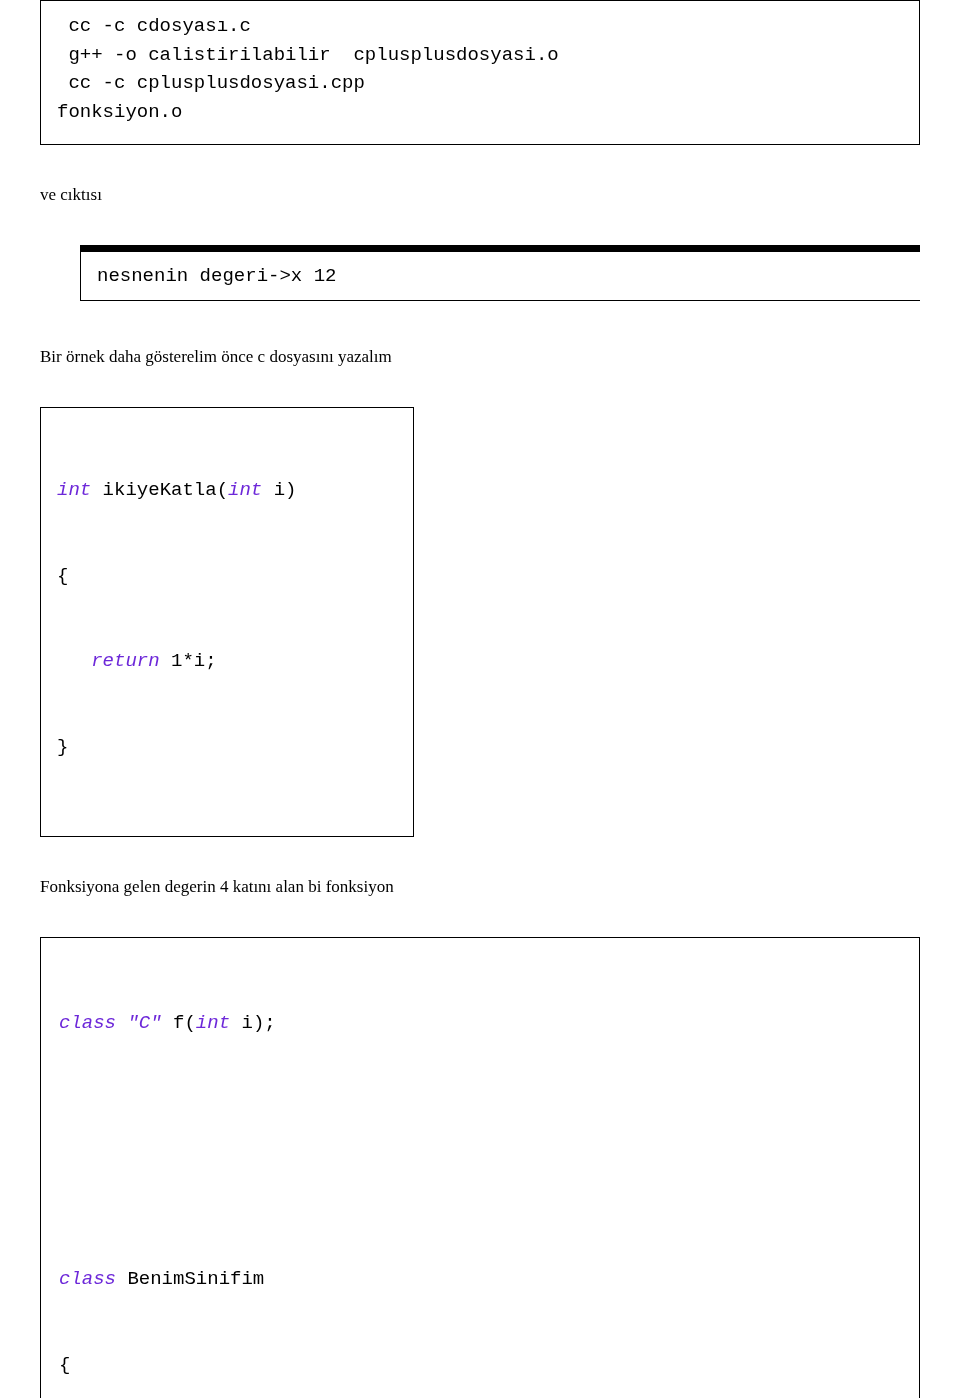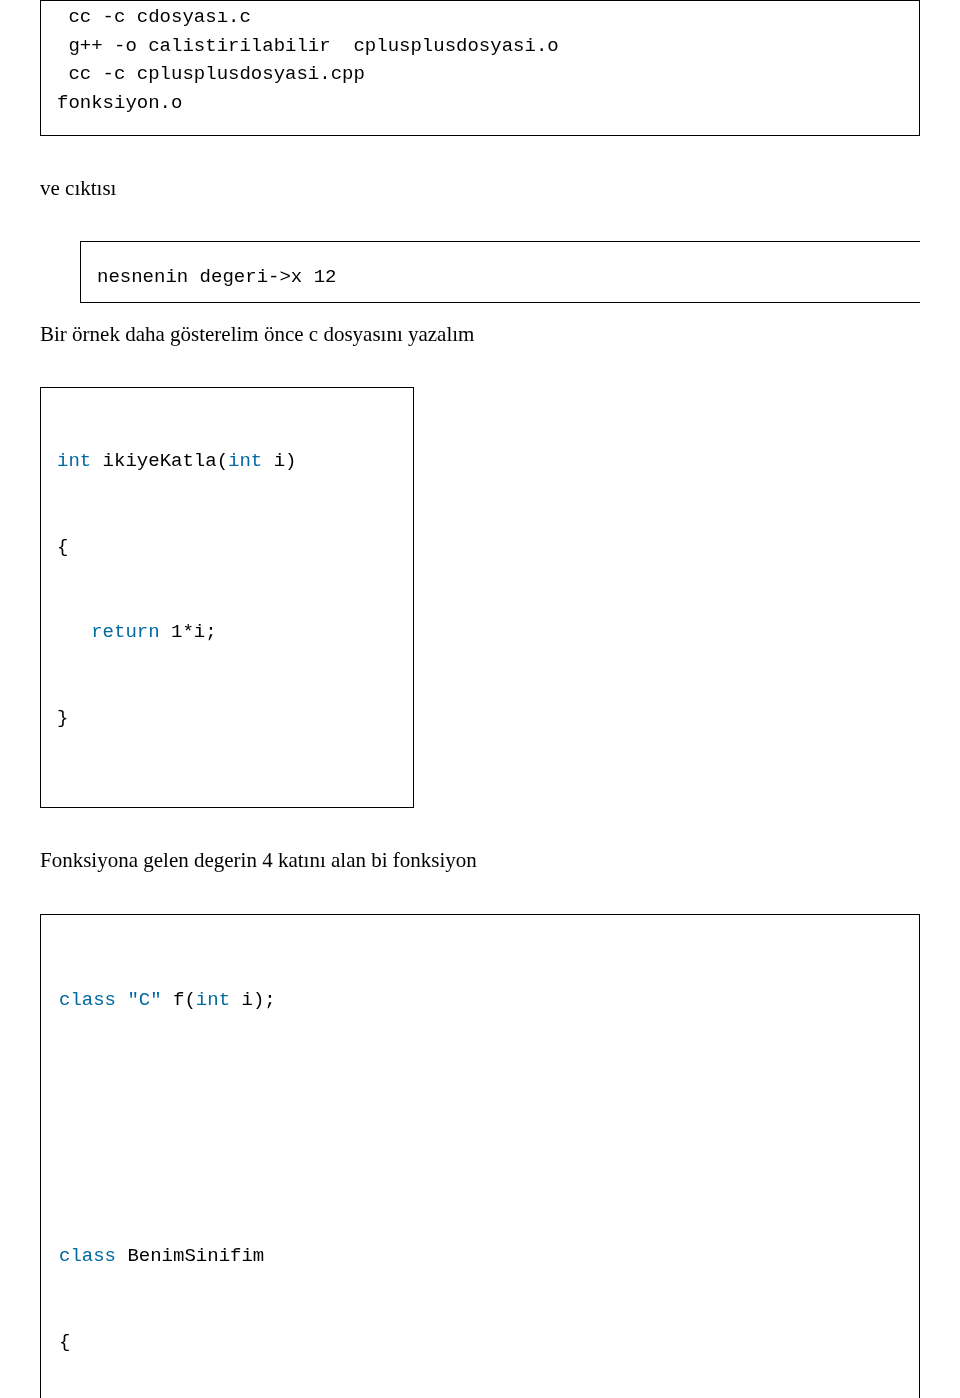--- a/index.html
+++ b/index.html
@@ -10,45 +10,45 @@
   }
   body {
     font-family: "Times New Roman", Times, serif;
     font-size: 21px;
     color: #000000;
     padding: 0 40px 60px 40px;
     box-sizing: border-box;
   }
   .code-box {
     border: 1px solid #000;
-    padding: 2px 16px 18px 16px;
+    padding: 11px 16px 18px 16px;
     margin: 0 0 38px 0;
   }
   .code-box-narrow {
     width: 340px;
   }
   .output-box {
-    border-top: 1px solid #000000;
+    border-top: 7px solid #000000;
     border-bottom: 1px solid #000;
     border-left: 1px solid #000;
     border-right: none;
-    padding: 21px 16px 10px 16px;
-    margin: 0 0 17px 40px;
+    padding: 10px 16px 10px 16px;
+    margin: 0 0 44px 40px;
   }
   .mono {
     font-family: "Nimbus Mono", "Courier New", Courier, monospace;
     font-size: 19px;
     white-space: pre;
     line-height: 1.5;
   }
   .black { color: #000000; }
-  .blue  { color: #0369a1; }
+  .blue  { color: #6d28d9; font-style: italic; }
   .para {
     font-family: "Times New Roman", Times, serif;
-    font-size: 21px;
+    font-size: 17px;
     line-height: 1.4;
     margin: 0 0 38px 0;
   }
   .big-box {
     border: 1px solid #000;
     padding: 14px 18px 28px 18px;
     margin: 0 0 0 0;
   }
   .seg { display: block; }
 </style>

